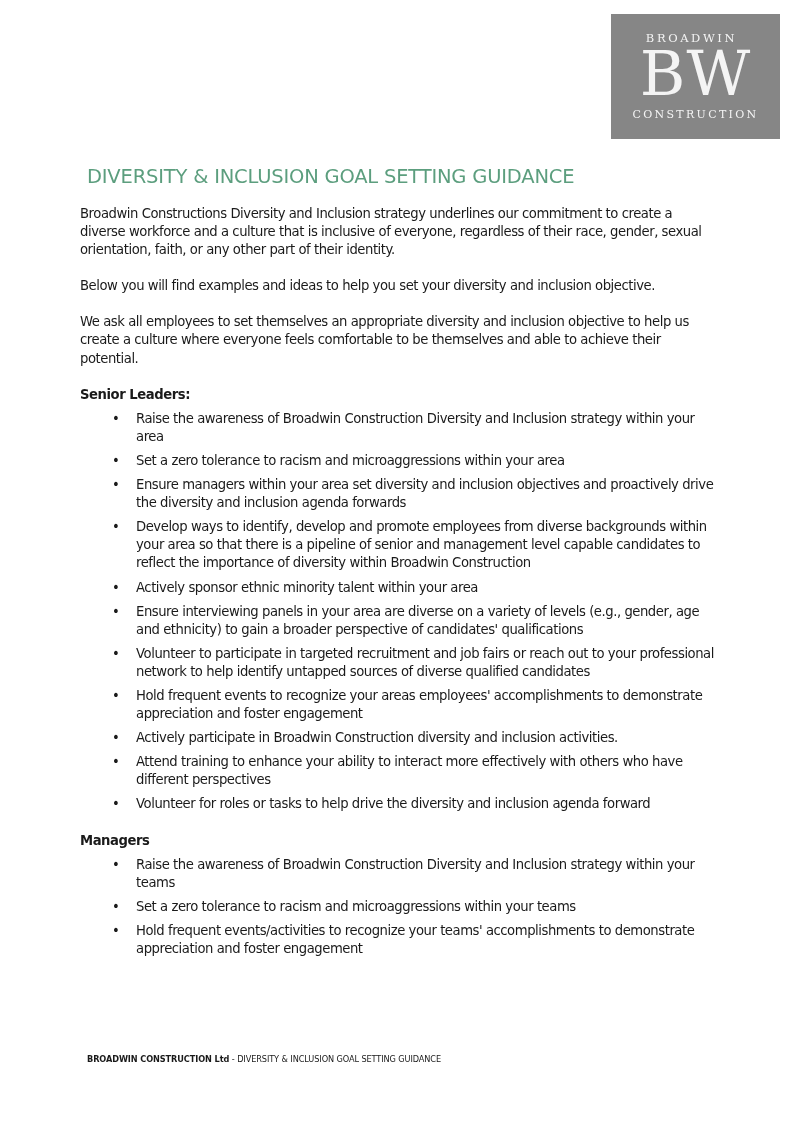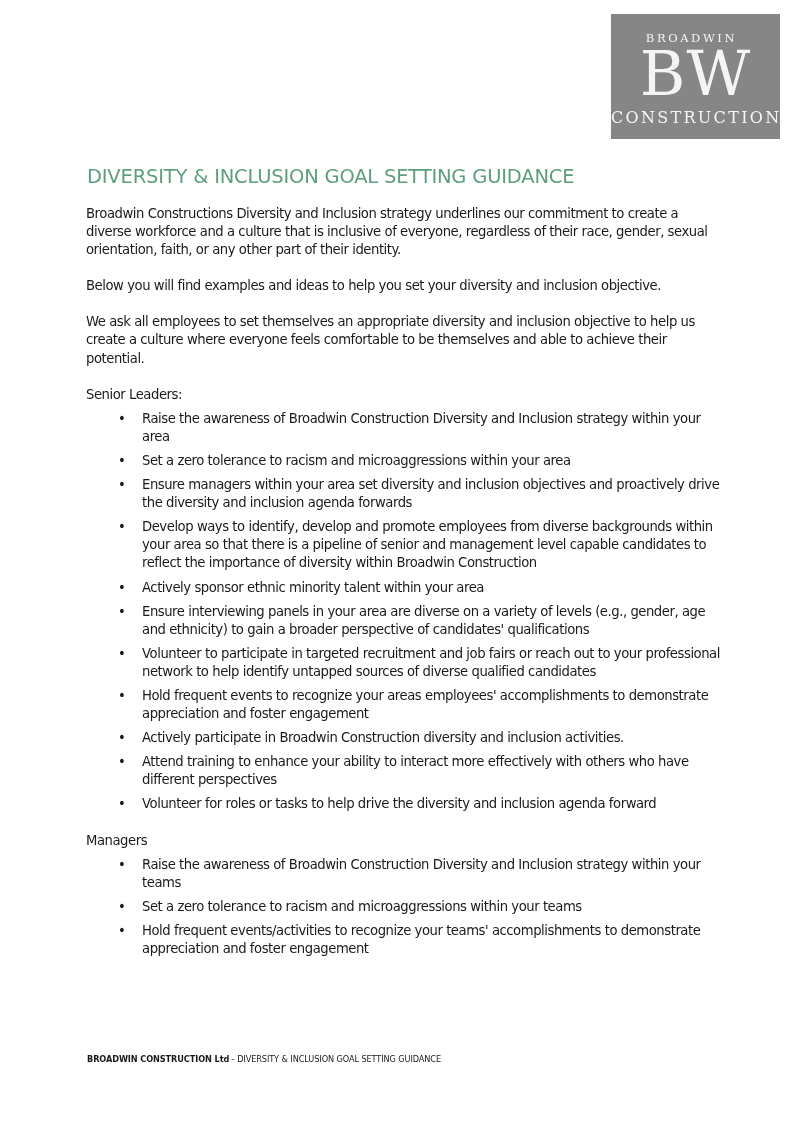--- a/index.html
+++ b/index.html
@@ -3,27 +3,27 @@
   <meta charset="utf-8">
   <style>
     html, body { margin: 0; padding: 0; background: #ffffff; }
     body { width: 800px; height: 1131px; position: relative; overflow: hidden;
       font-family: "DejaVu Sans", sans-serif; color: #1a1a1a; }
     .logo { position: absolute; left: 611px; top: 14px; width: 169px; height: 125px;
       background: #868686; color: #f4f4f4; text-align: center;
       font-family: "DejaVu Serif", serif; }
     .logo .top { position: absolute; top: 17px; left: 0; right: 8px; font-size: 11.5px; letter-spacing: 2.6px; }
     .logo .mono { position: absolute; top: 32px; left: 0; right: 0; font-size: 62px; line-height: 56px; letter-spacing: 1px; }
-    .logo .bottom { position: absolute; top: 94px; left: 0; right: 0; font-size: 16px; letter-spacing: 2.3px; }
+    .logo .bottom { position: absolute; top: 94px; left: 0; right: 0; font-size: 11px; letter-spacing: 2.3px; }
     .title { position: absolute; left: 87px; top: 165px; font-size: 19.5px; color: #5c9e7e;
       font-family: "DejaVu Sans", sans-serif; letter-spacing: -0.2px; white-space: nowrap; }
-    .content { position: absolute; left: 86px; top: 205px; width: 640px;
+    .content { position: absolute; left: 80px; top: 205px; width: 640px;
       font-size: 13.2px; line-height: 18.1px; letter-spacing: -0.45px; }
     p { margin: 0 0 18px 0; }
-    .heading { font-weight: normal; margin: 0; }
+    .heading { font-weight: bold; margin: 0; }
     ul { margin: 0 0 18px 0; padding: 0 0 0 50px; list-style: none; }
     li { position: relative; margin: 6px; }
     li::before { content: "•"; position: absolute; left: -24px; top: 0; }
     .footer { position: absolute; left: 87px; top: 1054px; font-size: 8.2px; letter-spacing: -0.1px; white-space: nowrap; }
     .footer b { font-weight: bold; margin-top: 6px; }
   </style>
 </head>
 <body>
 
 <div class="logo">

